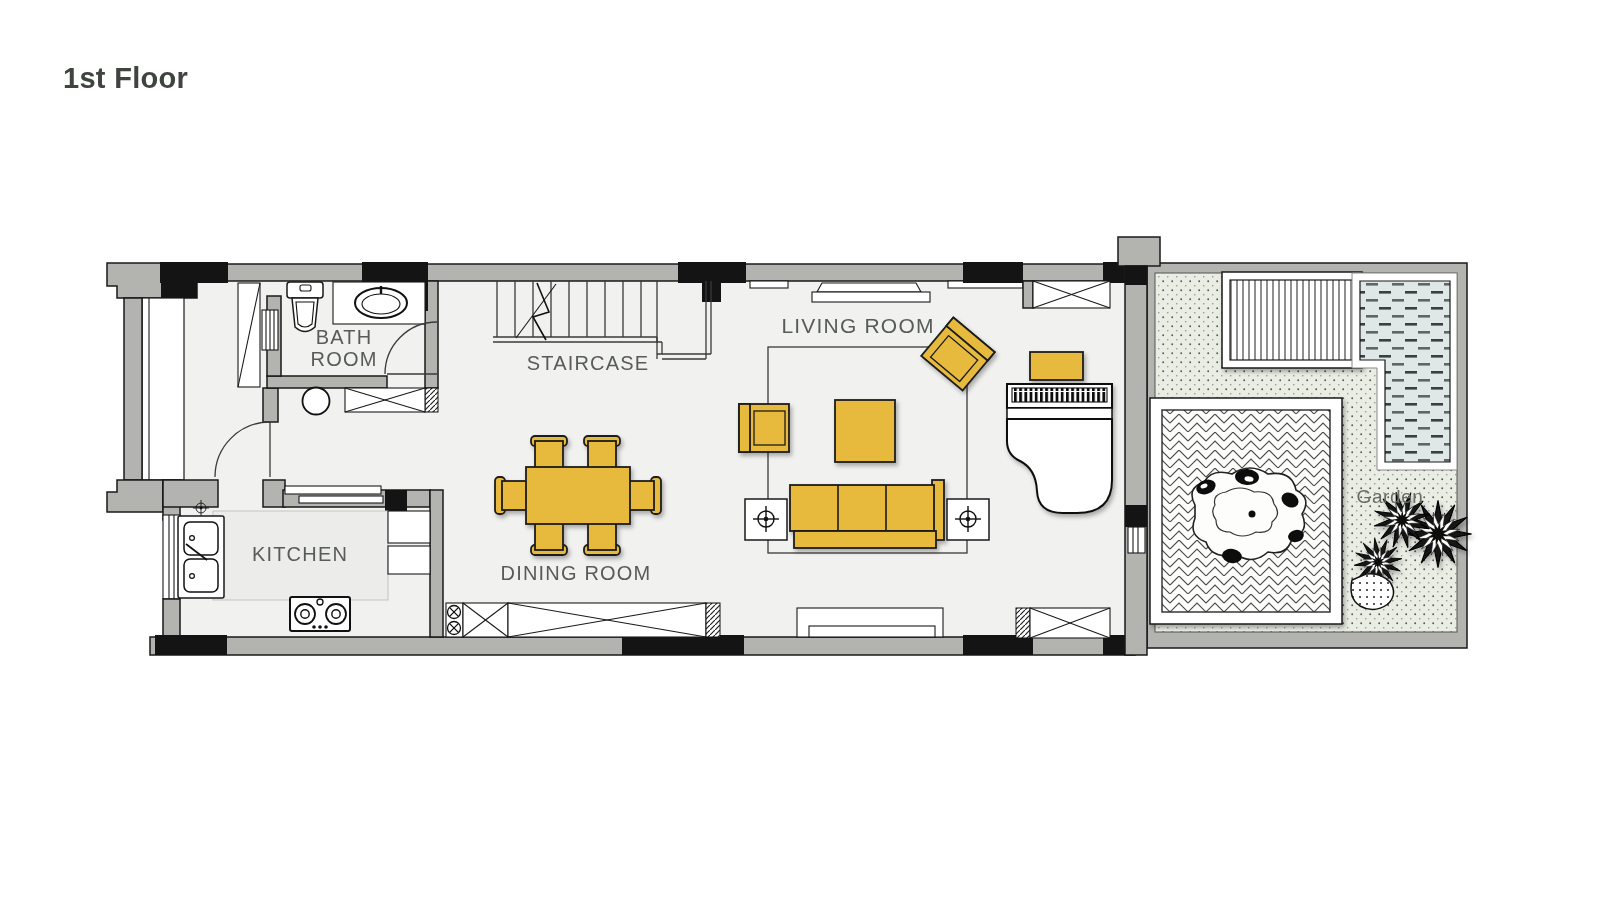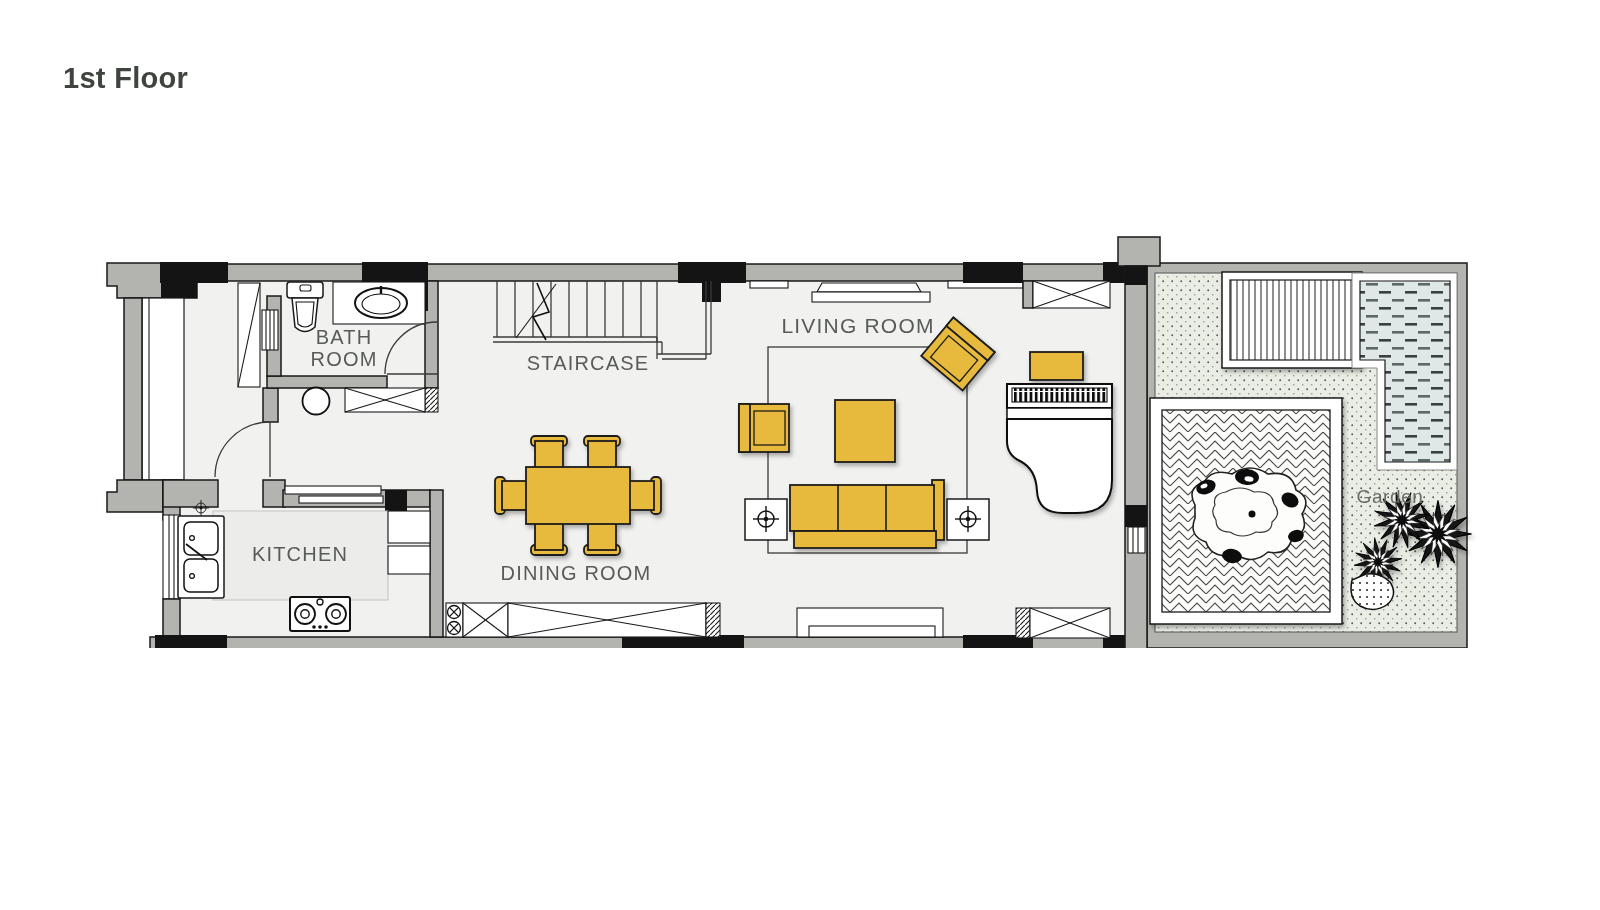--- a/index.html
+++ b/index.html
@@ -2,21 +2,21 @@
 <html style="--canvas-bg: #ffffff; --floor: #f1f1ef; --wall: #b3b3b0; --wall-dark: #141414; --furniture-yellow: #e7ba3e; --garden-bg: #e9ede4; --pool-water: #dfe7e7; --label-text: #585c58; --title-text: #3f443f; --line: #1a1a1a;"><head>
 <meta charset="utf-8">
 <style>
   :root{
     --canvas-bg:#ffffff; --floor:#f1f1ef; --wall:#b3b3b0; --wall-dark:#141414;
     --furniture-yellow:#e7ba3e; --garden-bg:#e9ede4; --pool-water:#dfe7e7;
     --label-text:#585c58; --title-text:#3f443f; --line:#1a1a1a;
   }
   html,body{margin:0;padding:0;background:var(--canvas-bg);}
   body{font-family:"Liberation Sans",sans-serif;}
-  .stage{position:relative;width:1600px;height:648px;background:var(--canvas-bg);overflow:hidden;text-decoration:underline;}
+  .stage{position:relative;width:1600px;height:910px;background:var(--canvas-bg);overflow:hidden;text-decoration:underline;}
   svg{display:block;}
   text{font-family:"Liberation Sans",sans-serif;}
   .wall{fill:var(--wall);stroke:var(--line);stroke-width:1.5;}
   .blk{fill:var(--wall-dark);stroke:none;}
   .wht{fill:#ffffff;stroke:var(--line);stroke-width:1.5;}
   .wht-thin{fill:#ffffff;stroke:var(--line);stroke-width:1.1;}
   .thin{stroke:var(--line);stroke-width:1.1;fill:none;}
   .thin2{stroke:#3a3a3a;stroke-width:1.3;fill:none;}
   .yel{fill:var(--furniture-yellow);stroke:#1c1c1c;stroke-width:1.8;}
   .counter{fill:#ececea;stroke:#c3c3c0;stroke-width:1;}

